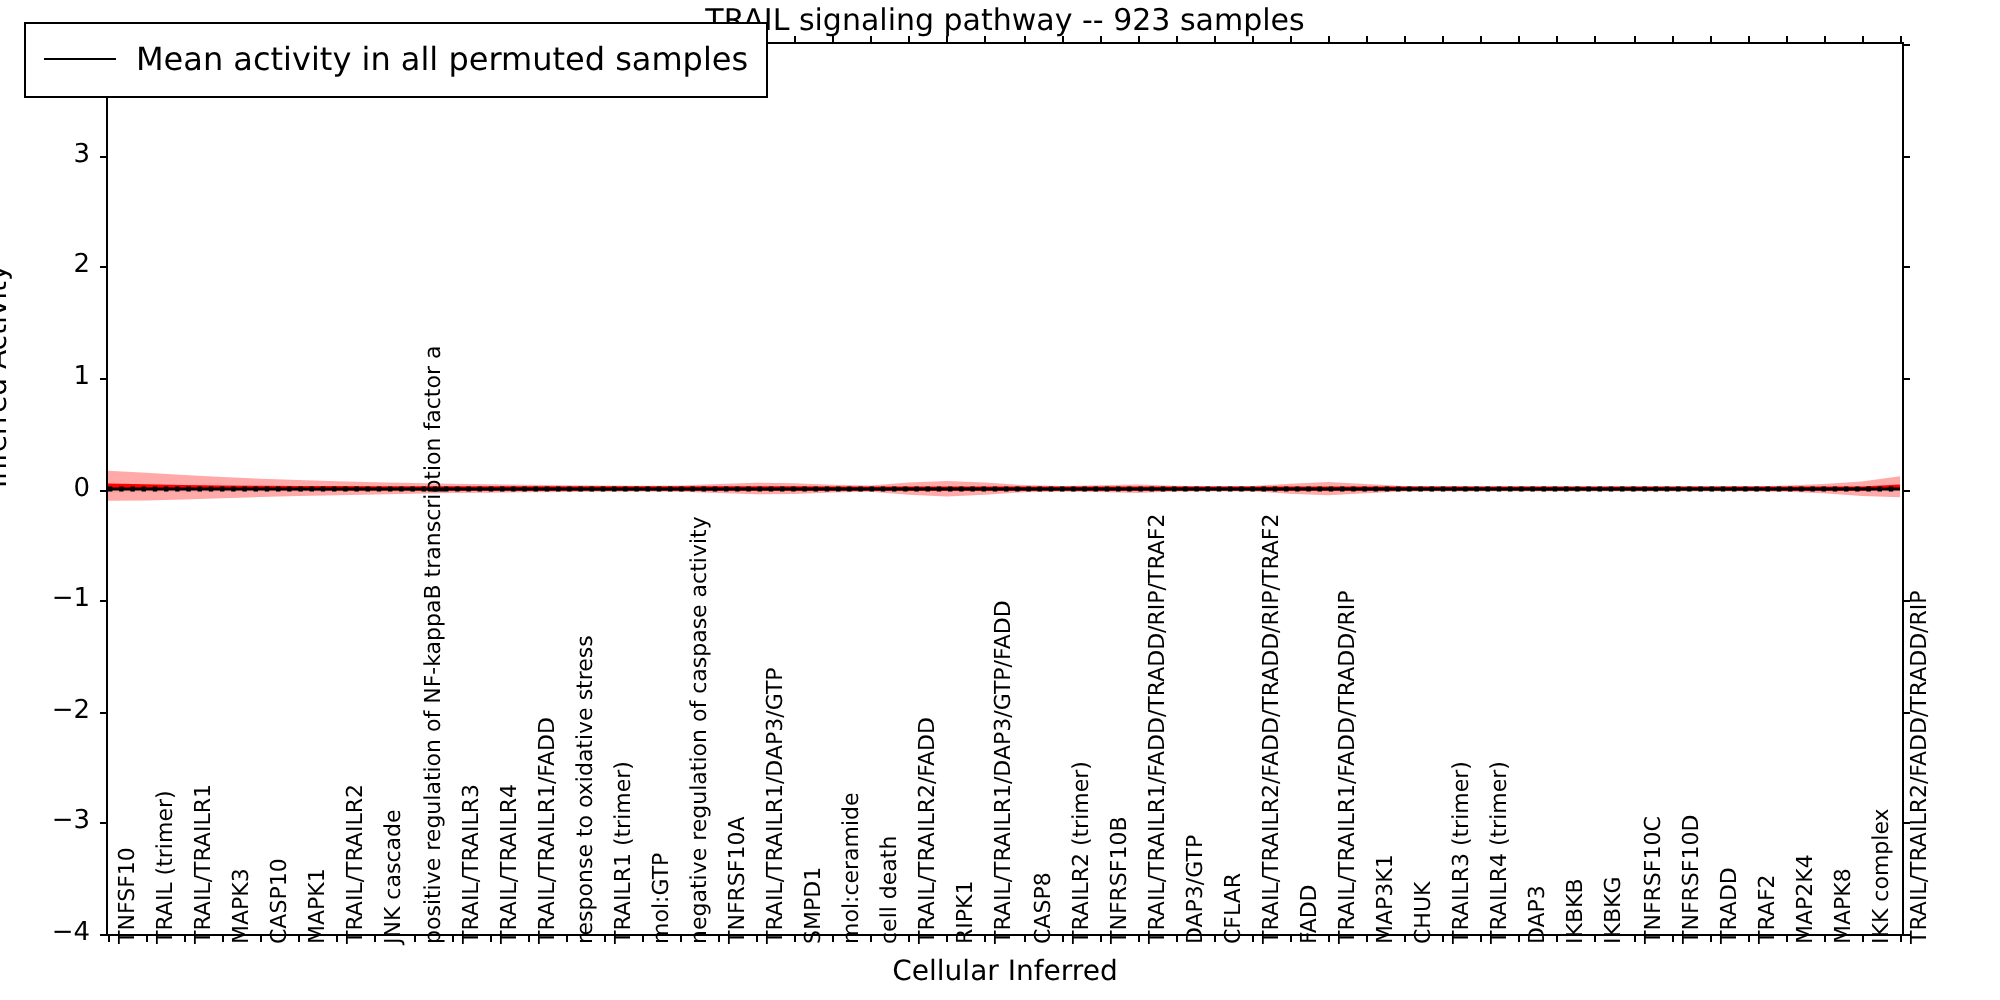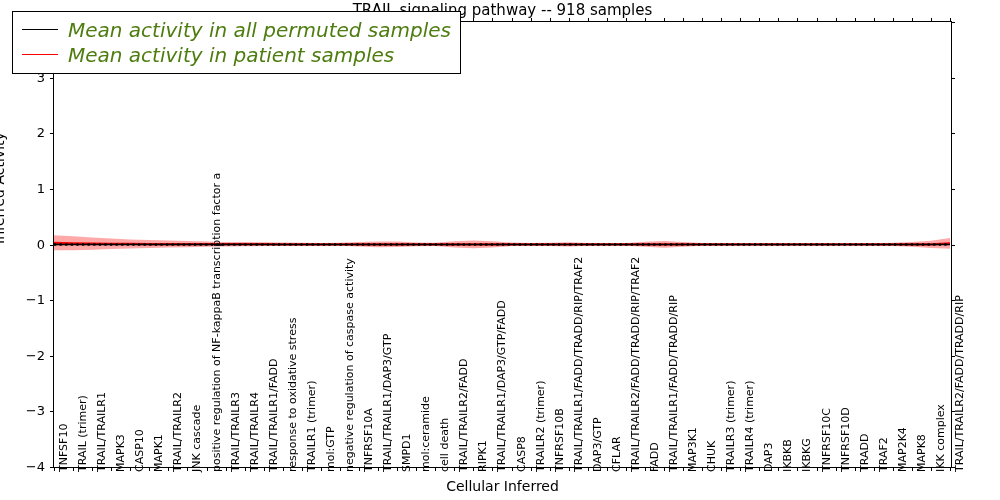--- a/index.html
+++ b/index.html
@@ -69,28 +69,28 @@
   #legend{
     position:absolute;left:12px;top:11px;
     border:1.2px solid #000;background:#fff;
     padding:5px 9px 6px 9px;box-sizing:border-box;
     z-index:40;
   }
   .legend-row{display:flex;align-items:center;height:25px;}
   .legend-swatch{width:36px;height:0;margin-right:10px;flex:0 0 auto;}
   .legend-swatch.black{border-top:1.6px solid #000;}
   .legend-swatch.red{border-top:1.6px solid #ff0000;}
-  .legend-text{font-size:20px;color:#4d7c0f;white-space:nowrap;font-style:italic;}
+  .legend-text{font-size:16px;color:#000000;white-space:nowrap;}
 </style>
 </head>
 <body>
 
 <div id="root">
 
-  <div id="chart-title">TRAIL signaling pathway -- 918 samples</div>
+  <div id="chart-title">TRAIL signaling pathway -- 923 samples</div>
 
   <div id="plot-area">
     <div id="plot-inner">
       <svg id="plot-svg" width="897" height="445" viewBox="0 0 897 445" preserveAspectRatio="none">
           <path d="M0.00,220.55 L19.06,220.66 L38.13,220.78 L57.19,220.83 L76.26,220.89 L95.32,220.94 L114.38,221.00 L133.45,221.00 L152.51,221.05 L171.57,221.05 L190.64,221.11 L209.70,221.11 L228.77,221.16 L247.83,221.16 L266.89,221.16 L285.96,221.16 L305.02,221.22 L324.09,221.22 L343.15,221.22 L362.21,221.22 L381.28,221.22 L400.34,221.22 L419.40,221.22 L438.47,221.22 L457.53,221.28 L476.60,221.28 L495.66,221.28 L514.72,221.28 L533.79,221.28 L552.85,221.28 L571.91,221.28 L590.98,221.28 L610.04,221.28 L629.11,221.28 L648.17,221.28 L667.23,221.28 L686.30,221.28 L705.36,221.28 L724.43,221.28 L743.49,221.28 L762.55,221.28 L781.62,221.28 L800.68,221.28 L819.74,221.28 L838.81,221.28 L857.87,221.28 L876.94,221.28 L896.00,221.28 L896.00,223.72 L876.94,223.72 L857.87,223.72 L838.81,223.72 L819.74,223.72 L800.68,223.72 L781.62,223.72 L762.55,223.72 L743.49,223.72 L724.43,223.72 L705.36,223.72 L686.30,223.72 L667.23,223.72 L648.17,223.72 L629.11,223.72 L610.04,223.72 L590.98,223.72 L571.91,223.72 L552.85,223.72 L533.79,223.72 L514.72,223.72 L495.66,223.72 L476.60,223.72 L457.53,223.72 L438.47,223.78 L419.40,223.78 L400.34,223.78 L381.28,223.78 L362.21,223.78 L343.15,223.78 L324.09,223.78 L305.02,223.78 L285.96,223.84 L266.89,223.84 L247.83,223.84 L228.77,223.84 L209.70,223.89 L190.64,223.89 L171.57,223.95 L152.51,223.95 L133.45,224.00 L114.38,224.00 L95.32,224.06 L76.26,224.11 L57.19,224.17 L38.13,224.22 L19.06,224.34 L0.00,224.45 Z" fill="#c8c8c8" fill-opacity="0.75" stroke="none"></path>
           <path d="M0.00,213.32 L19.06,214.32 L38.13,215.49 L57.19,216.55 L76.26,217.38 L95.32,218.05 L114.38,218.61 L133.45,219.11 L152.51,219.50 L171.57,219.89 L190.64,220.11 L209.70,220.33 L228.77,220.61 L247.83,220.78 L266.89,220.89 L285.96,220.72 L305.02,220.05 L324.09,219.38 L343.15,219.61 L362.21,220.39 L381.28,220.78 L400.34,219.27 L419.40,218.44 L438.47,219.27 L457.53,220.55 L476.60,220.94 L495.66,220.66 L514.72,220.22 L533.79,220.89 L552.85,221.11 L571.91,221.00 L590.98,219.83 L610.04,219.00 L629.11,220.00 L648.17,221.00 L667.23,221.22 L686.30,221.33 L705.36,221.39 L724.43,221.44 L743.49,221.44 L762.55,221.44 L781.62,221.44 L800.68,221.39 L819.74,221.22 L838.81,220.78 L857.87,220.00 L876.94,218.72 L896.00,216.10 L896.00,226.67 L876.94,225.95 L857.87,224.67 L838.81,223.89 L819.74,223.45 L800.68,223.28 L781.62,223.22 L762.55,223.22 L743.49,223.22 L724.43,223.22 L705.36,223.28 L686.30,223.33 L667.23,223.45 L648.17,223.67 L629.11,224.67 L610.04,225.67 L590.98,224.84 L571.91,223.67 L552.85,223.56 L533.79,223.78 L514.72,224.45 L495.66,224.00 L476.60,223.72 L457.53,224.11 L438.47,225.39 L419.40,226.23 L400.34,225.39 L381.28,223.89 L362.21,224.28 L343.15,224.95 L324.09,225.17 L305.02,224.50 L285.96,223.84 L266.89,223.67 L247.83,223.78 L228.77,223.95 L209.70,224.11 L190.64,224.34 L171.57,224.56 L152.51,224.84 L133.45,225.23 L114.38,225.62 L95.32,226.06 L76.26,226.50 L57.19,227.12 L38.13,227.73 L19.06,228.23 L0.00,228.34 Z" fill="#ff9a9a" fill-opacity="0.85" stroke="none"></path>
           <path d="M0.00,220.83 L19.06,221.28 L38.13,221.61 L57.19,221.83 L76.26,221.94 L95.32,222.06 L114.38,222.11 L133.45,222.17 L152.51,222.17 L171.57,222.22 L190.64,222.22 L209.70,222.22 L228.77,222.28 L247.83,222.28 L266.89,222.28 L285.96,222.28 L305.02,222.28 L324.09,222.28 L343.15,222.28 L362.21,222.33 L381.28,222.33 L400.34,222.33 L419.40,222.33 L438.47,222.33 L457.53,222.33 L476.60,222.33 L495.66,222.33 L514.72,222.33 L533.79,222.33 L552.85,222.33 L571.91,222.33 L590.98,222.33 L610.04,222.33 L629.11,222.33 L648.17,222.33 L667.23,222.33 L686.30,222.33 L705.36,222.33 L724.43,222.33 L743.49,222.33 L762.55,222.33 L781.62,222.33 L800.68,222.33 L819.74,222.33 L838.81,222.33 L857.87,222.33 L876.94,222.33 L896.00,221.39" fill="none" stroke="#ff0000" stroke-width="2.2"></path>
           <path d="M0.00,222.50 L19.06,222.50 L38.13,222.50 L57.19,222.50 L76.26,222.50 L95.32,222.50 L114.38,222.50 L133.45,222.50 L152.51,222.50 L171.57,222.50 L190.64,222.50 L209.70,222.50 L228.77,222.50 L247.83,222.50 L266.89,222.50 L285.96,222.50 L305.02,222.50 L324.09,222.50 L343.15,222.50 L362.21,222.50 L381.28,222.50 L400.34,222.50 L419.40,222.50 L438.47,222.50 L457.53,222.50 L476.60,222.50 L495.66,222.50 L514.72,222.50 L533.79,222.50 L552.85,222.50 L571.91,222.50 L590.98,222.50 L610.04,222.50 L629.11,222.50 L648.17,222.50 L667.23,222.50 L686.30,222.50 L705.36,222.50 L724.43,222.50 L743.49,222.50 L762.55,222.50 L781.62,222.50 L800.68,222.50 L819.74,222.50 L838.81,222.50 L857.87,222.50 L876.94,222.50 L896.00,222.50" fill="none" stroke="#000000" stroke-width="1.4"></path>
           <path d="M0.00,222.50 L19.06,222.50 L38.13,222.50 L57.19,222.50 L76.26,222.50 L95.32,222.50 L114.38,222.50 L133.45,222.50 L152.51,222.50 L171.57,222.50 L190.64,222.50 L209.70,222.50 L228.77,222.50 L247.83,222.50 L266.89,222.50 L285.96,222.50 L305.02,222.50 L324.09,222.50 L343.15,222.50 L362.21,222.50 L381.28,222.50 L400.34,222.50 L419.40,222.50 L438.47,222.50 L457.53,222.50 L476.60,222.50 L495.66,222.50 L514.72,222.50 L533.79,222.50 L552.85,222.50 L571.91,222.50 L590.98,222.50 L610.04,222.50 L629.11,222.50 L648.17,222.50 L667.23,222.50 L686.30,222.50 L705.36,222.50 L724.43,222.50 L743.49,222.50 L762.55,222.50 L781.62,222.50 L800.68,222.50 L819.74,222.50 L838.81,222.50 L857.87,222.50 L876.94,222.50 L896.00,222.50" fill="none" stroke="#000000" stroke-width="2.6" stroke-dasharray="2.2 3.4" stroke-linecap="butt"></path>
         </svg>
@@ -280,19 +280,15 @@
       <div class="xtick-label" style="left: 934.936px; top: 472px;">IKK complex</div>
       <div class="xtick-label" style="left: 954px; top: 472px;">TRAIL/TRAILR2/FADD/TRADD/RIP</div>
     </div>
   <div id="xlabel">Cellular Inferred</div>
 
   <div id="legend">
     <div class="legend-row">
       <span class="legend-swatch black"></span>
       <span class="legend-text">Mean activity in all permuted samples</span>
     </div>
-    <div class="legend-row">
-      <span class="legend-swatch red"></span>
-      <span class="legend-text">Mean activity in patient samples</span>
-    </div>
   </div>
 
 </div>
 
 </body></html>

